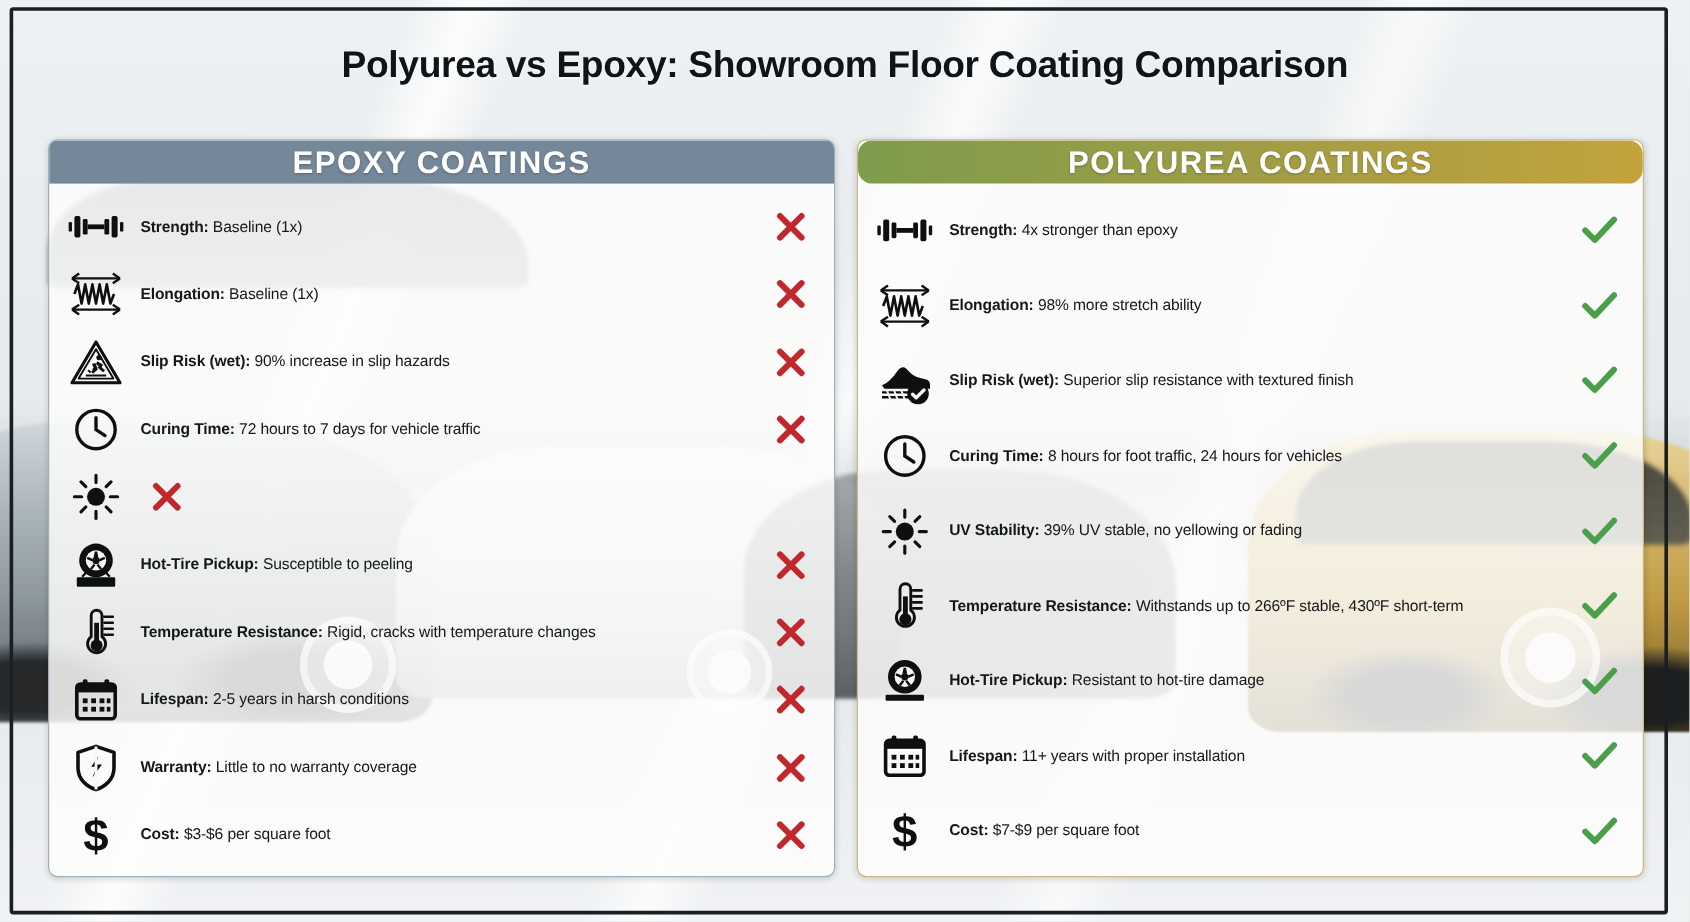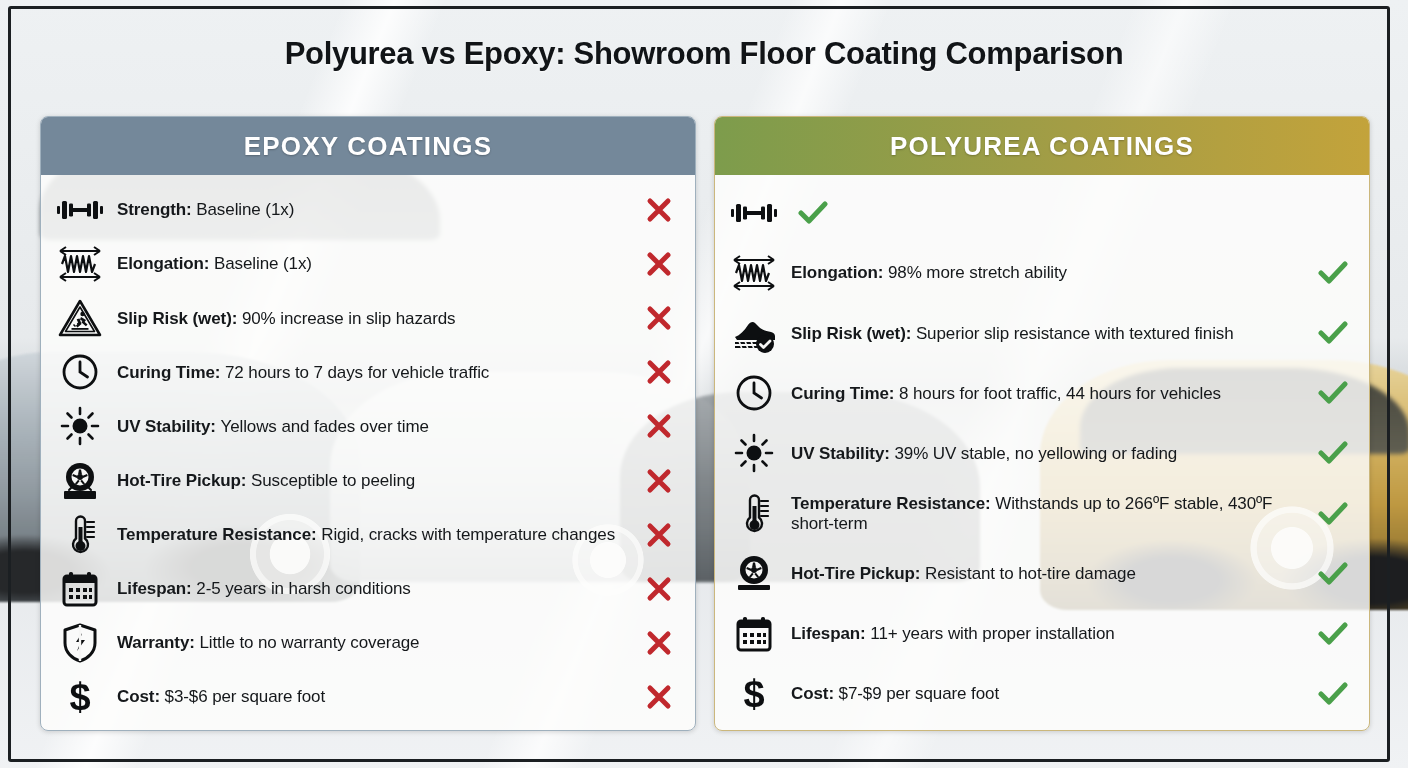--- a/index.html
+++ b/index.html
@@ -119,31 +119,31 @@
     display:flex; flex-direction:column;
     background:rgba(253,253,252,.84);
     border-radius:8px;
     box-shadow:0 1px 5px rgba(0,0,0,.16);
     overflow:hidden;
   }
   .card.epoxy   { border:1px solid #9fb0bd; }
   .card.poly    { border:1px solid #cbb77c; }
 
   .card-header {
-    height:58px;
+    height:36px;
     display:flex; align-items:center; justify-content:center;
     color:#ffffff;
     font-size:26px;
     font-weight:bold;
     letter-spacing:1.2px;
     text-shadow:0 1px 2px rgba(0,0,0,.25);
     flex:0 0 auto;
   }
   .card.epoxy .card-header { background:#74889a; }
-  .card.poly  .card-header { background:linear-gradient(to right, #7d9c4c 0%, #9ba council 0%, #b39c3f 72%, #c3a33b 100%); }
+  .card.poly  .card-header { background:linear-gradient(to right, #7d9c4c 0%, #9ba council 0%, #b39c3f 72%, #c3a33b 100%);border-radius:12px; }
   .card.poly  .card-header { background:linear-gradient(to right, #7d9c4c 0%, #a49d45 55%, #c3a33b 100%); }
 
   .rows {
     flex:1 1 auto;
     display:flex; flex-direction:column;
     padding:8px 0 6px 0;
   }
   .row {
     flex:1 1 0;
     display:flex; align-items:center;
@@ -152,21 +152,21 @@
     min-height:0;
   }
   .row-icon {
     flex:0 0 54px;
     height:44px;
     display:flex; align-items:center; justify-content:center;
   }
   .row-icon svg { display:block; }
   .row-text {
     flex:1 1 auto;
-    font-size:17px;
+    font-size:13px;
     line-height:1.14;
     color:#15181b;
     letter-spacing:-.1px;
   }
   .row-text .lab { font-weight:bold; }
   .row-mark {
     flex:0 0 44px;
     display:flex; align-items:center; justify-content:center;
   }
   .mark-x, .mark-c { display:block; }
@@ -299,24 +299,20 @@
         </div>
 
         <div class="row">
           <span class="row-icon">
             <svg width="42" height="42" viewBox="0 0 42 42">
                 <g fill="#0d0f11" stroke="#0d0f11" stroke-width="2.6" stroke-linecap="round">
               <circle cx="21" cy="21" r="7.5" stroke="none"></circle>
               <path d="M21 3 V9 M21 33 V39 M3 21 H9 M33 21 H39 M8.5 8.5 l4 4 M29.5 29.5 l4 4 M33.5 8.5 l-4 4 M12.5 29.5 l-4 4"></path>
             </g>
               </svg>
-          </span>
-          <span class="row-text">
-            <span class="lab">UV Stability: </span>
-            <span>Yellows and fades over time</span>
           </span>
           <span class="row-mark">
             <svg class="mark-x" width="26" height="26" viewBox="0 0 26 26">
                 <path d="M4 4 L22 22 M22 4 L4 22" stroke="#c0282d" stroke-width="5" stroke-linecap="round"></path>
               </svg>
           </span>
         </div>
 
         <div class="row">
           <span class="row-icon">
@@ -452,20 +448,24 @@
               <rect x="0" y="9" width="3" height="8" rx="1"></rect>
                   <rect x="5" y="4" width="5" height="18" rx="1.5"></rect>
               <rect x="12" y="6.5" width="4" height="13" rx="1.2"></rect>
                   <rect x="16" y="11" width="14" height="4"></rect>
               <rect x="30" y="6.5" width="4" height="13" rx="1.2"></rect>
                   <rect x="36" y="4" width="5" height="18" rx="1.5"></rect>
               <rect x="43" y="9" width="3" height="8" rx="1"></rect>
             </g>
               </svg>
           </span>
+          <span class="row-text">
+            <span class="lab">Strength: </span>
+            <span>4x stronger than epoxy</span>
+          </span>
           <span class="row-mark">
             <svg class="mark-c" width="30" height="26" viewBox="0 0 30 26">
                 <path d="M3 13 L11 21 L27 4" fill="none" stroke="#4aa04a" stroke-width="5" stroke-linecap="round" stroke-linejoin="round"></path>
               </svg>
           </span>
         </div>
 
         <div class="row">
           <span class="row-icon">
             <svg width="48" height="38" viewBox="0 0 48 38">
@@ -520,21 +520,21 @@
           <span class="row-icon">
             <svg width="40" height="40" viewBox="0 0 40 40">
                 <g fill="none" stroke="#0d0f11" stroke-width="2.8">
               <circle cx="20" cy="20" r="16"></circle>
                   <path d="M20 10 V20 L27.5 25" stroke-linecap="round"></path>
             </g>
               </svg>
           </span>
           <span class="row-text">
             <span class="lab">Curing Time: </span>
-            <span>8 hours for foot traffic, 44 hours for vehicles</span>
+            <span>8 hours for foot traffic, 24 hours for vehicles</span>
           </span>
           <span class="row-mark">
             <svg class="mark-c" width="30" height="26" viewBox="0 0 30 26">
                 <path d="M3 13 L11 21 L27 4" fill="none" stroke="#4aa04a" stroke-width="5" stroke-linecap="round" stroke-linejoin="round"></path>
               </svg>
           </span>
         </div>
 
         <div class="row two">
           <span class="row-icon">

